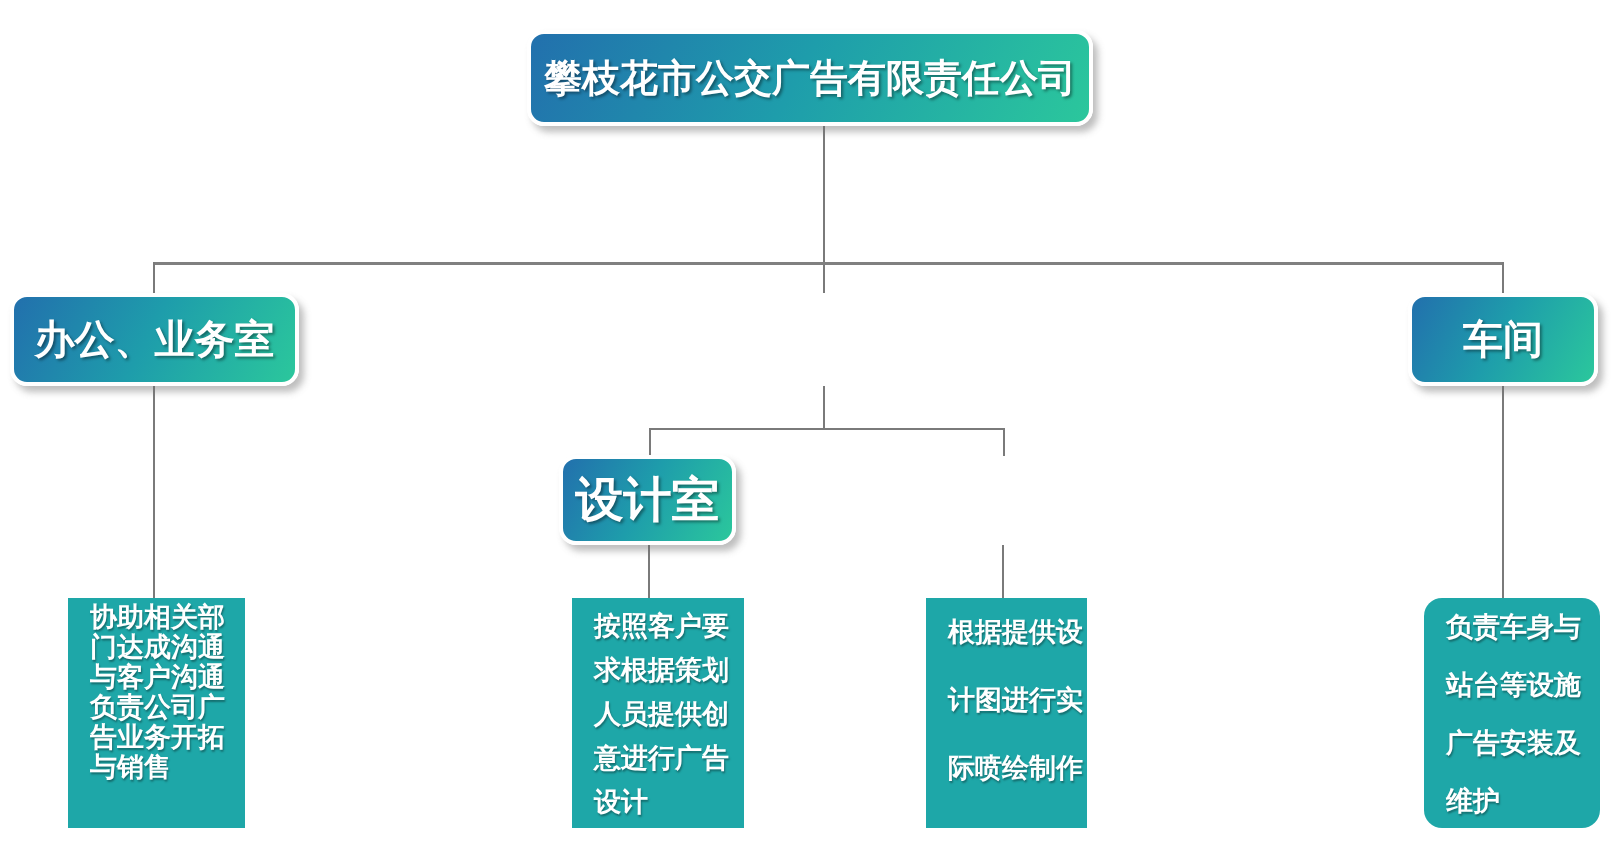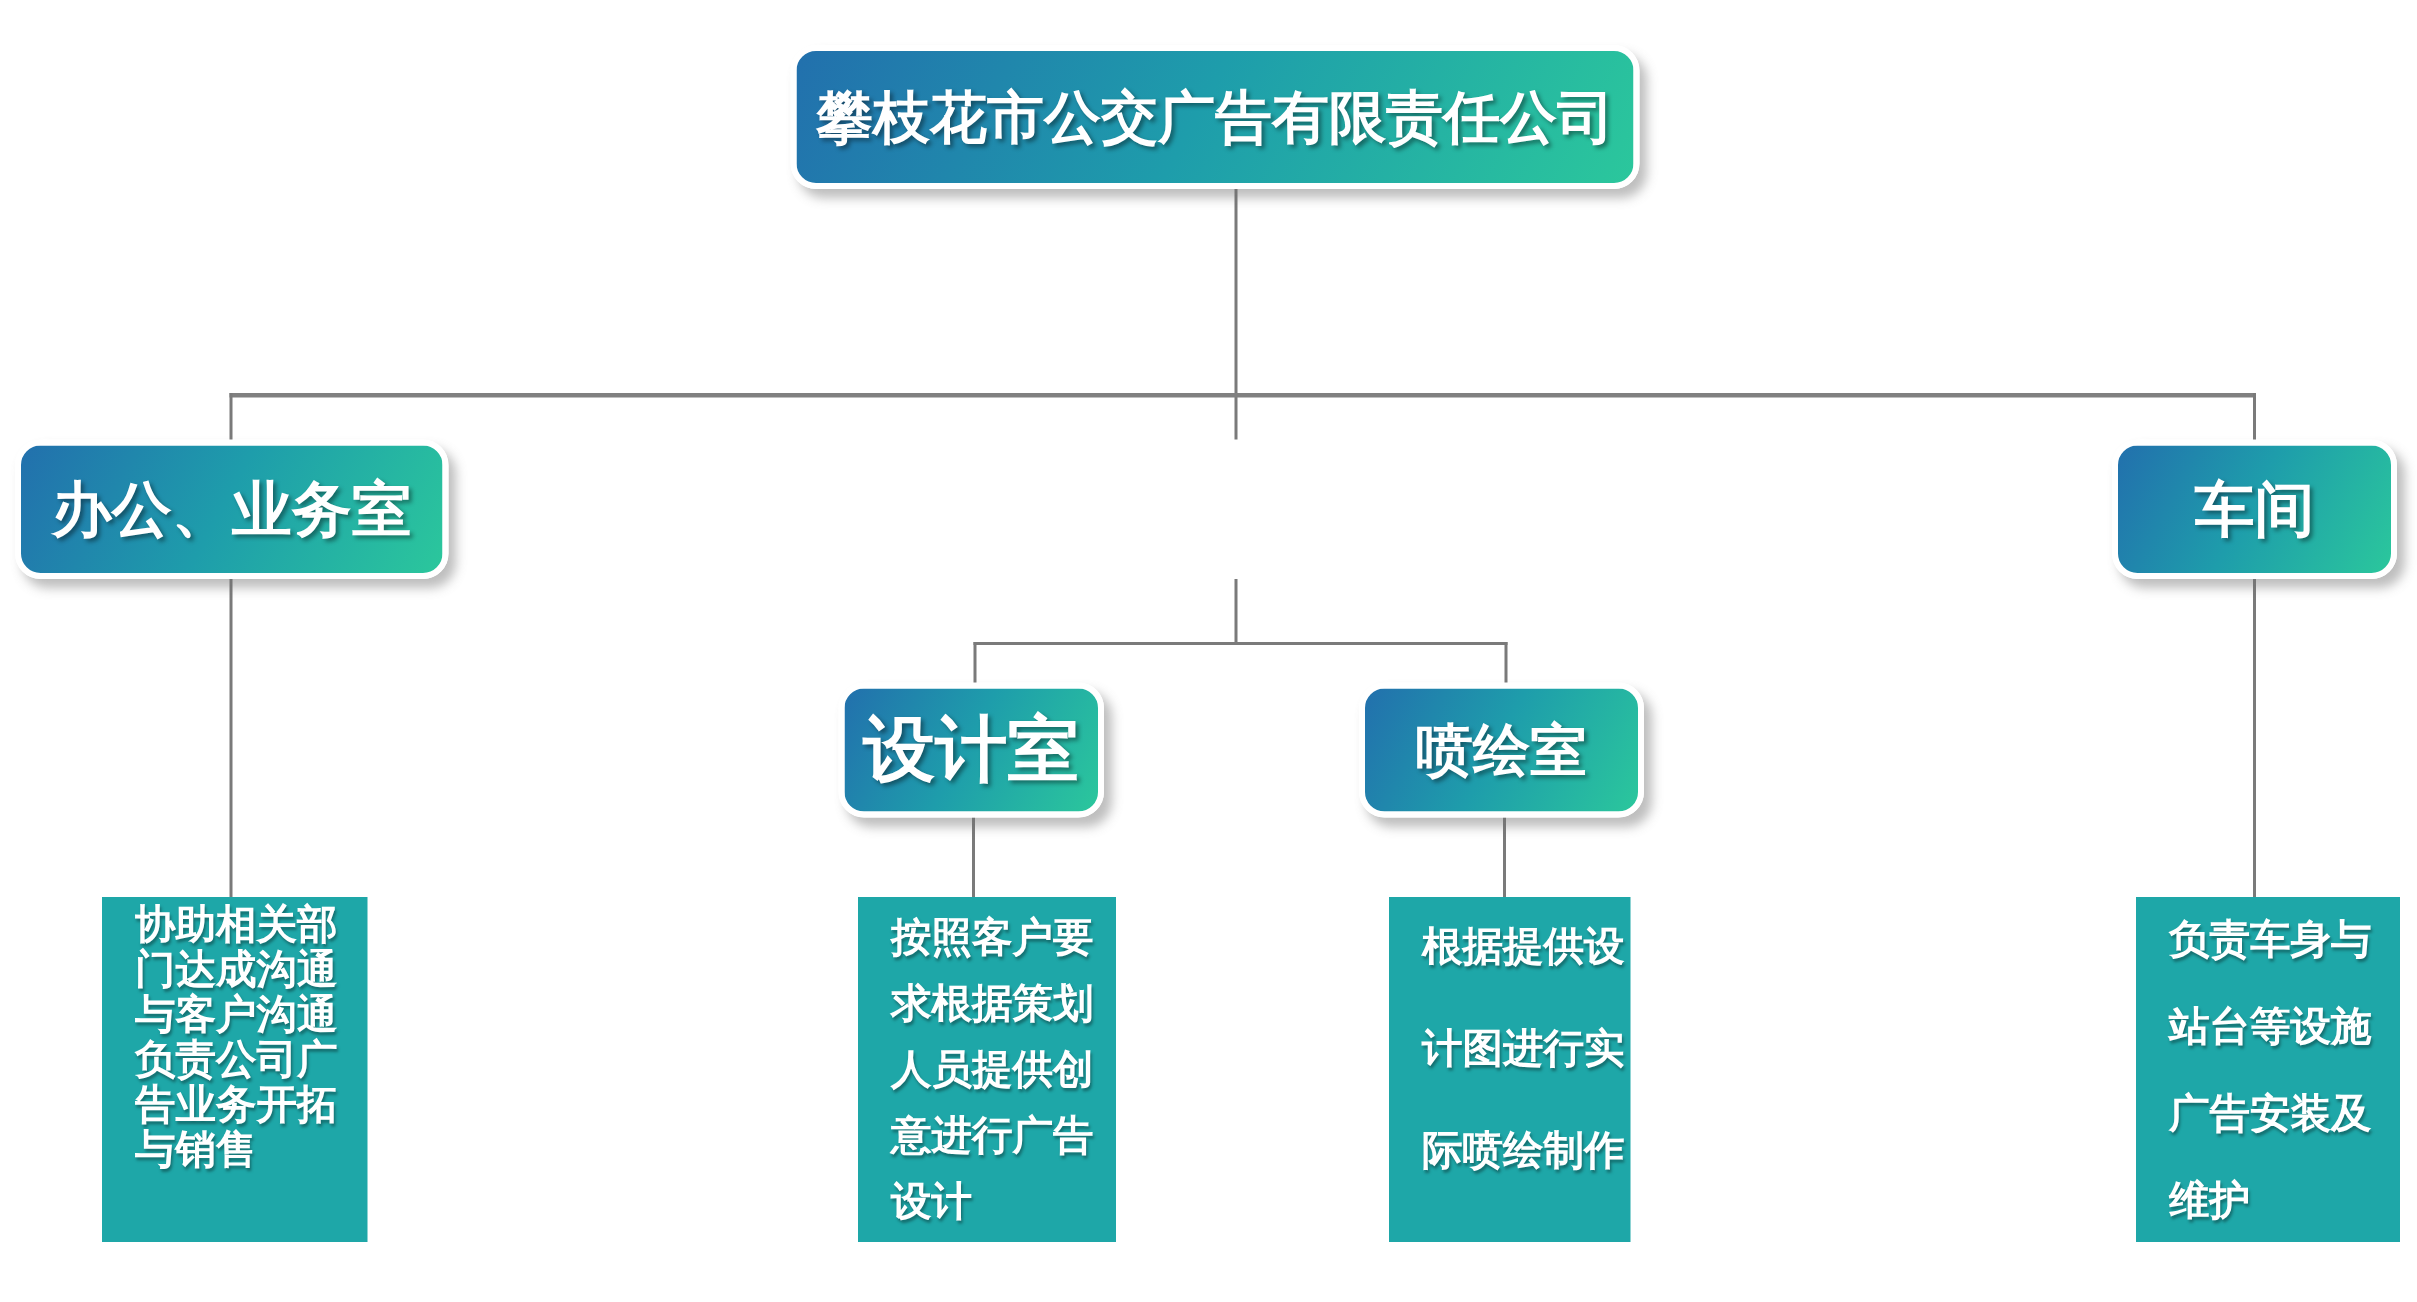--- a/index.html
+++ b/index.html
@@ -43,21 +43,21 @@
     font-size: 27px;
     font-weight: bold;
     text-shadow: 1px 2px 2px rgba(0,0,0,0.35);
     padding-left: 22px;
     overflow: hidden;
   }
   .dbox p { width: 142px; word-break: break-all; }
   .dbox.d1 { left: 68px;   width: 177px; line-height: 30px; padding-top: 4px; }
   .dbox.d2 { left: 572px;  width: 172px; line-height: 44px; padding-top: 6px; }
   .dbox.d3 { left: 926px;  width: 161px; line-height: 68px; }
-  .dbox.d4 { left: 1424px; width: 176px; line-height: 58px; }
+  .dbox.d4 { left: 1424px; width: 176px; line-height: 58px; border-radius: 18px; }
 
   
   .vline, .hline { position: absolute; background: #7a7a7a; }
   .vline { width: 2px; }
   .hline { height: 2px; }
   .h-main { left: 153px; top: 262px; width: 1351px; height: 3px; background: #808080; }
   .v-root        { left: 823px;  top: 126px; height: 167px; }
   .v-office-top  { left: 153px;  top: 262px; height: 32px; }
   .v-workshop-top{ left: 1502px; top: 262px; height: 32px; }
   .v-design-bot  { left: 823px;  top: 386px; height: 43px; }
@@ -94,23 +94,20 @@
   <div class="gbox l2a">
     <span>办公、业务室</span>
   </div>
   <div class="gbox l2c">
     <span>车间</span>
   </div>
 
   <div class="gbox l3a">
     <span>设计室</span>
   </div>
-  <div class="gbox l3b">
-    <span>喷绘室</span>
-  </div>
 
   <div class="dbox d1">
     <p>协助相关部门达成沟通与客户沟通负责公司广告业务开拓与销售</p>
   </div>
   <div class="dbox d2">
     <p>按照客户要求根据策划人员提供创意进行广告设计</p>
   </div>
   <div class="dbox d3">
     <p>根据提供设计图进行实际喷绘制作</p>
   </div>

